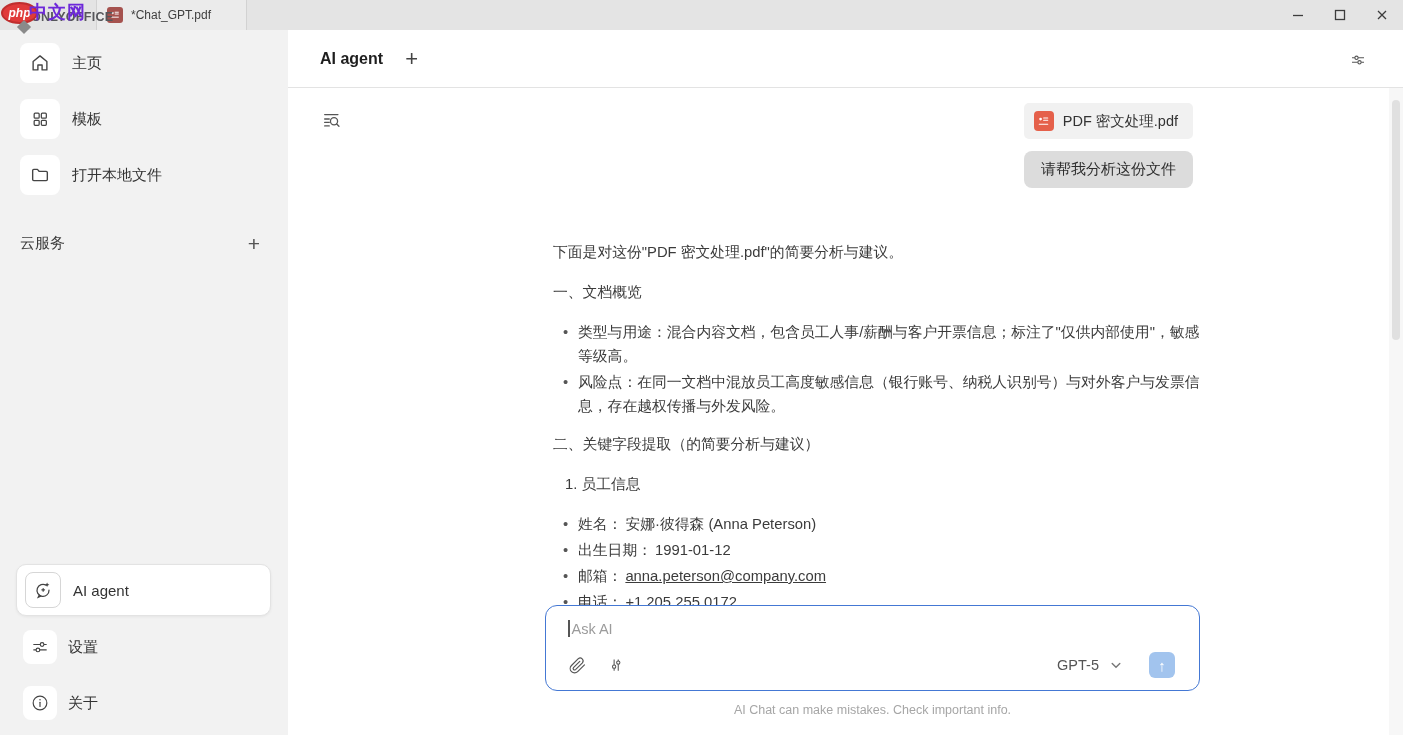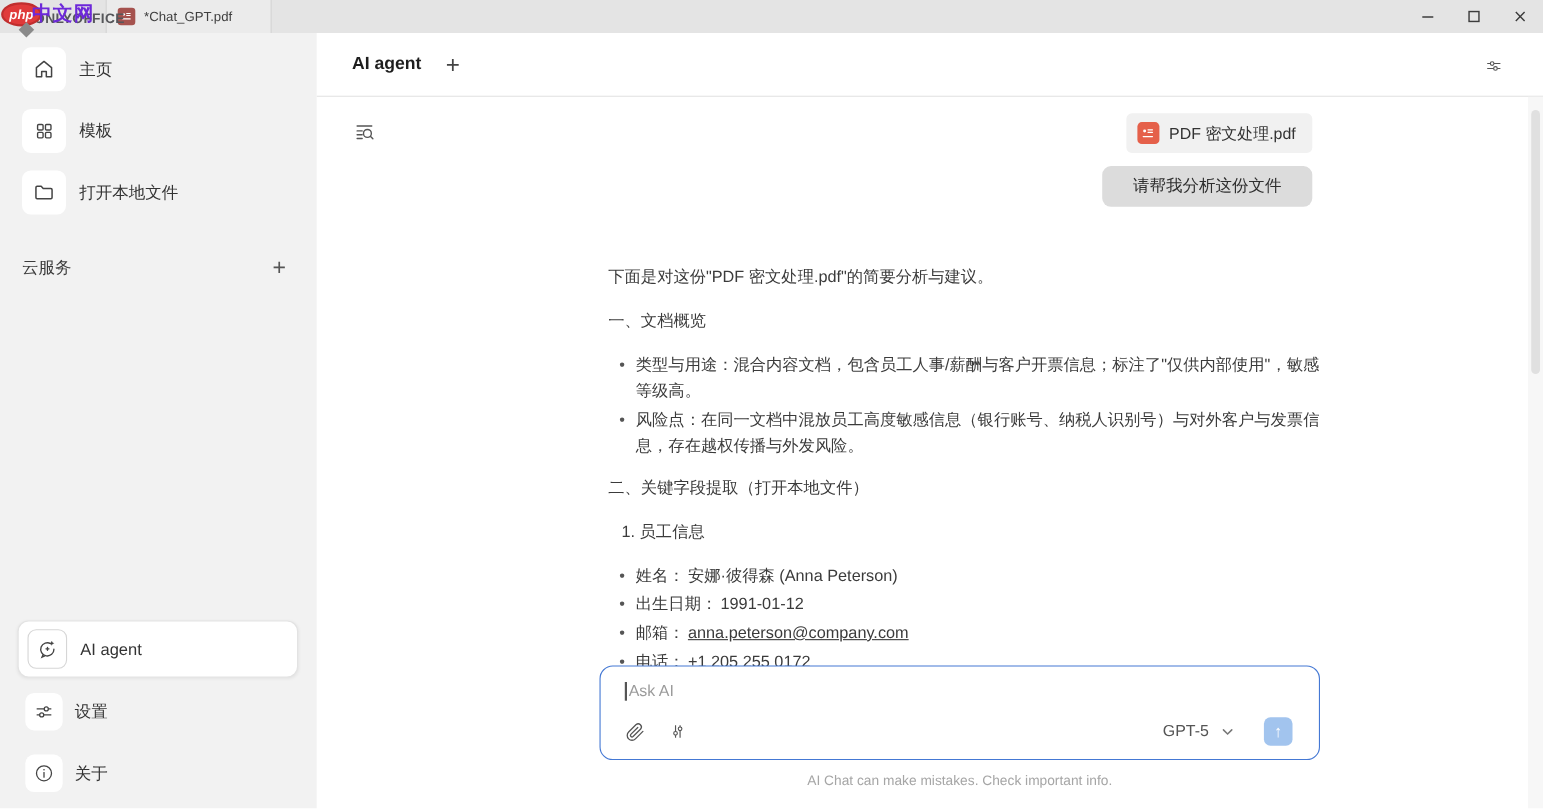--- a/index.html
+++ b/index.html
@@ -65,21 +65,21 @@
   .chat { position:relative; height:647px; }
   .search-chats { position:absolute; left:33px; top:22px; color:#555; cursor:pointer; }
   .column { position:absolute; left:257px; top:0; width:655px; height:100%; }
   .chip { margin-top:15px; margin-left:auto; margin-right:7px; height:36px; width:fit-content;
     background:#f1f1f1; border-radius:5px; display:flex; align-items:center; gap:9px;
     padding:0 15px 0 10px; cursor:pointer; }
   .chip-icon { width:20px; height:20px; border-radius:4px; background:var(--pdf-icon-red,#e5604a);
     display:flex; align-items:center; justify-content:center; flex:0 0 20px; }
   .chip-name { font-size:14.5px; color:#333; }
   .bubble { margin-top:12px; margin-left:auto; margin-right:7px; width:fit-content; height:37px;
-    background:#dcdcdc; border-radius:8px; display:flex; align-items:center; padding:0 28px;
+    background:#dcdcdc; border-radius:8px; display:flex; align-items:center; padding:0 17px;
     font-size:15px; color:#2e2e2e; }
 
   .ai-block { margin:52px 0 0 8px; font-size:14.8px; line-height:24px; color:#3b3b3b; }
   .ai-block p { margin:0 0 16px; }
   .ai-block ul { list-style:none; margin:0 0 14px; }
   .ai-block ul li { position:relative; padding-left:25px; margin-bottom:2px; }
   .ai-block ul li:before { content:"•"; position:absolute; left:10px; color:#555; }
   .num-item { margin:0 0 16px; padding-left:12px; }
   .field-label { margin-right:3px; }
   .u { text-decoration:underline; cursor:pointer; }
@@ -250,21 +250,21 @@
 
         <div class="bubble">请帮我分析这份文件</div>
 
         <div class="ai-block">
           <p>下面是对这份"PDF 密文处理.pdf"的简要分析与建议。</p>
           <p>一、文档概览</p>
           <ul>
             <li>类型与用途：混合内容文档，包含员工人事/薪酬与客户开票信息；标注了"仅供内部使用"，敏感等级高。</li>
             <li>风险点：在同一文档中混放员工高度敏感信息（银行账号、纳税人识别号）与对外客户与发票信息，存在越权传播与外发风险。</li>
           </ul>
-          <p>二、关键字段提取（打开本地文件）</p>
+          <p>二、关键字段提取（的简要分析与建议）</p>
           <p class="num-item">1. 员工信息</p>
           <ul>
             <li>
               <span class="field-label">姓名：</span><span>安娜·彼得森 (Anna Peterson)</span>
             </li>
             <li>
               <span class="field-label">出生日期：</span><span>1991-01-12</span>
             </li>
             <li>
               <span class="field-label">邮箱：</span><span class="u">anna.peterson@company.com</span>

